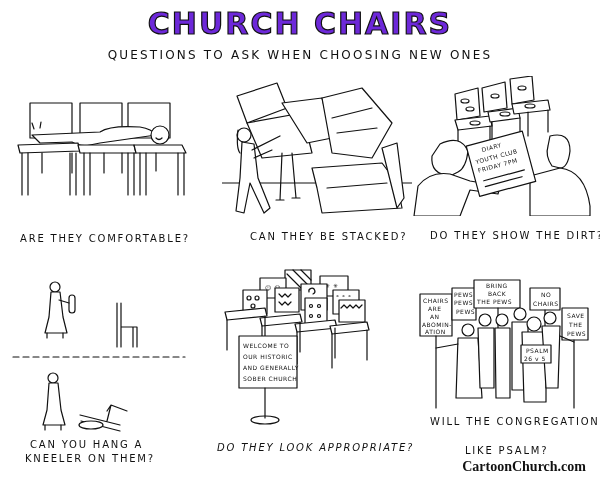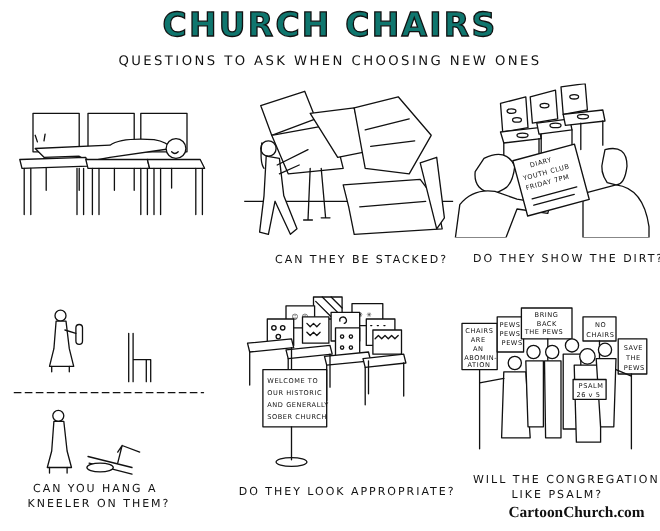--- a/index.html
+++ b/index.html
@@ -1,20 +1,20 @@
 <!DOCTYPE html>
 <html><head>
 <meta charset="utf-8">
 <style>
   html, body { margin: 0; padding: 0; background: #ffffff; }
   body { width: 600px; height: 483px; position: relative; overflow: hidden;
          font-family: "DejaVu Sans", sans-serif; color: #111; }
   .title { position: absolute; left: 0; width: 600px; top: 6px; text-align: center;
            font-family: "DejaVu Sans", sans-serif; font-size: 30px; font-weight: bold;
-           letter-spacing: 2px; color: #0f766e;
+           letter-spacing: 2px; color: #6d28d9;
            -webkit-text-stroke: 1.2px #111; text-stroke: 1.2px #111; }
   .subtitle { position: absolute; left: 0; width: 600px; top: 48px; text-align: center;
               font-size: 12px; letter-spacing: 2.2px; }
   .panel { position: absolute; }
   .panel svg { position: absolute; left: 0; top: 0; }
   .caption { position: absolute; font-size: 10px; letter-spacing: 1.8px; text-align: center;
              line-height: 14px; white-space: nowrap; }
   .credit { position: absolute; right: 14px; bottom: 8px; font-family: Liberation Serif, serif;
             font-weight: bold; font-size: 14px; }
   svg * { vector-effect: non-scaling-stroke; }
@@ -41,20 +41,21 @@
     <path class="ln" d="M24 34 l-2 -6 M30 33 l1 -6"></path>
 
     <path class="fw" d="M8 50 L68 48 L70 56 L10 58 Z"></path>
     <path class="fw" d="M68 50 L124 50 L126 58 L70 58 Z"></path>
     <path class="fw" d="M124 50 L172 50 L176 58 L126 58 Z"></path>
 
     <path class="ln" d="M12 58 V100 M18 58 V100 M32 58 V78 M60 58 V100 M66 58 V100 M62 58 V78"></path>
     <path class="ln" d="M74 58 V100 M80 58 V100 M94 58 V78 M118 58 V100 M124 58 V100 M112 58 V78"></path>
     <path class="ln" d="M130 58 V100 M136 58 V100 M146 58 V76 M168 58 V100 M174 58 V100"></path>
   </svg>
+  <div class="caption" style="left:10px;top:137px;">ARE THEY COMFORTABLE?</div>
 </div>
 
 <div class="panel" style="left:222px;top:78px;width:190px;height:170px;">
   <svg width="190" height="145" viewBox="0 0 190 145">
     <path class="ln" d="M0 105 H190"></path>
 
     <path class="fw" d="M15 18 L55 5 L65 30 L25 45 Z"></path>
     <path class="fw" d="M25 45 L80 35 L90 75 L40 80 Z"></path>
     <path class="fw" d="M60 25 L100 20 L110 60 L85 65 Z"></path>
     <path class="fw" d="M100 20 L140 10 L170 45 L150 80 L110 75 Z"></path>
@@ -168,21 +169,21 @@
     <path class="ln" d="M22 52 V82 M60 48 V78 M57 58 V90 M95 54 V84 M92 64 V96 M130 60 V90 M127 66 V100 M162 62 V92"></path>
 
     <rect class="fw" x="34" y="68" width="58" height="52"></rect>
     <text class="sign-text" x="38" y="80">WELCOME TO</text>
     <text class="sign-text" x="38" y="91">OUR HISTORIC</text>
     <text class="sign-text" x="38" y="102">AND GENERALLY</text>
     <text class="sign-text" x="38" y="113">SOBER CHURCH</text>
     <path class="ln" d="M60 120 V150"></path>
     <ellipse class="ln" cx="60" cy="152" rx="14" ry="4"></ellipse>
   </svg>
-  <div class="caption" style="left:12px;top:173px;">DO THEY LOOK APPROPRIATE?</div>
+  <div class="caption" style="left:12px;top:173px;font-style:italic;">DO THEY LOOK APPROPRIATE?</div>
 </div>
 
 <div class="panel" style="left:400px;top:278px;width:200px;height:180px;">
   <svg width="200" height="145" viewBox="0 0 200 145">
 
     <rect class="fw" x="20" y="16" width="32" height="42"></rect>
     <text class="sign-text" x="23" y="25">CHAIRS</text>
     <text class="sign-text" x="28" y="33">ARE</text>
     <text class="sign-text" x="30" y="41">AN</text>
     <text class="sign-text" x="22" y="49">ABOMIN-</text>
@@ -216,17 +217,17 @@
     <circle class="fw" cx="134" cy="46" r="7"></circle>
     <path class="fw" d="M122 54 L146 54 L146 124 L124 124 Z"></path>
     <circle class="fw" cx="150" cy="40" r="6"></circle>
     <path class="fw" d="M142 48 L160 48 L158 110 L146 110 Z"></path>
 
     <rect class="fw" x="121" y="67" width="30" height="18"></rect>
     <text class="sign-text" x="126" y="75">PSALM</text>
     <text class="sign-text" x="124" y="83">26 v 5</text>
     <path class="ln" d="M36 70 L58 66 M160 58 L174 64"></path>
   </svg>
-  <div class="caption" style="left:30px;top:152px;">WILL THE CONGREGATION</div>
+  <div class="caption" style="left:30px;top:137px;">WILL THE CONGREGATION</div>
   <div class="caption" style="left:65px;top:166px;">LIKE PSALM?</div>
 </div>
 
 <div class="credit">CartoonChurch.com</div>
 
 </body></html>

